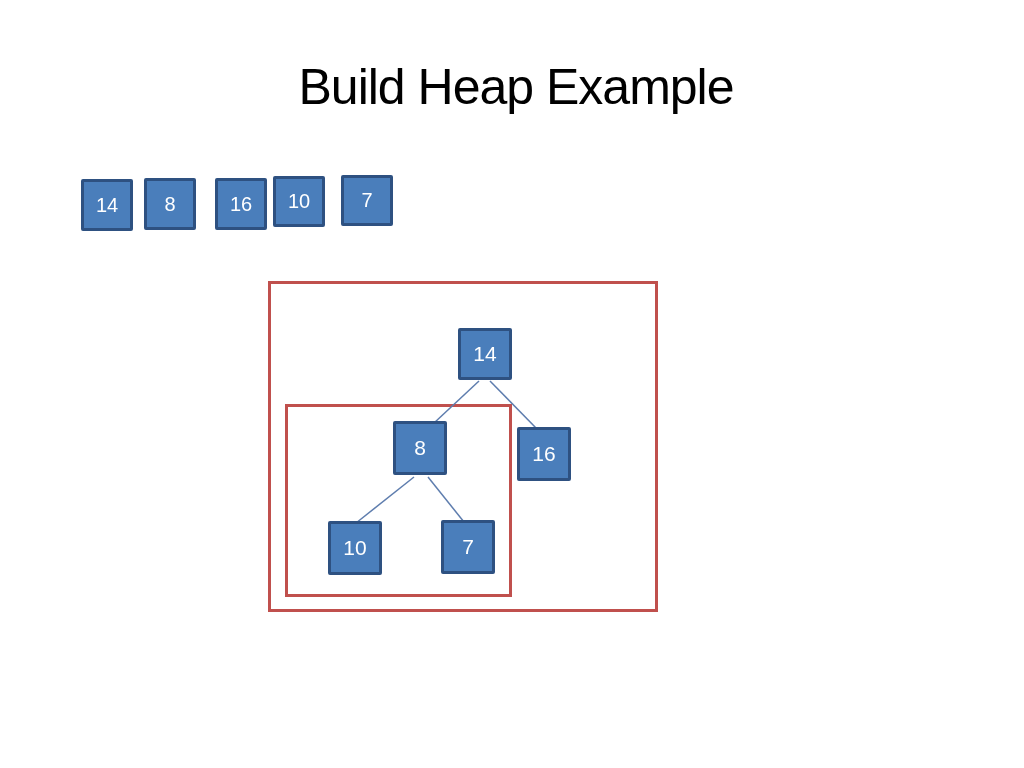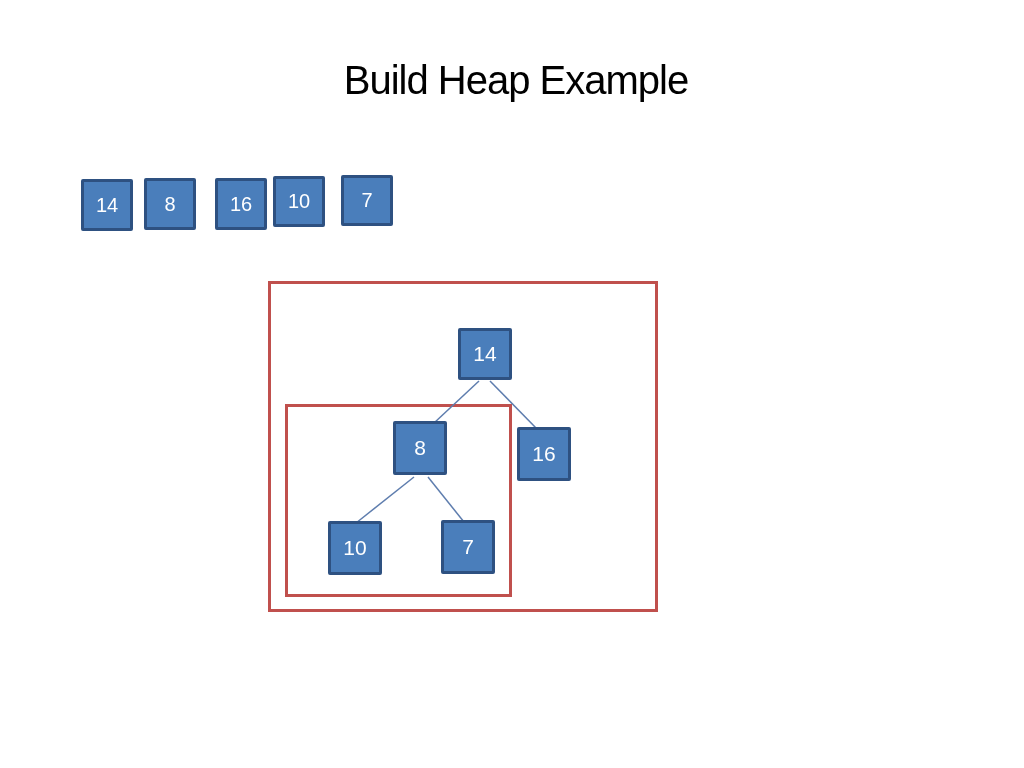--- a/index.html
+++ b/index.html
@@ -20,21 +20,21 @@
   }
   .slide {
     position: relative;
     width: 1024px; height: 768px;
     background: var(--background);
   }
   .slide-title {
     position: absolute;
     left: 8px; right: 0; top: 58px;
     text-align: center;
-    font-size: 40px;
+    font-size: 50px;
     font-weight: 400;
     letter-spacing: -1px;
     color: var(--title-text);
   }
   .cell {
     position: absolute;
     width: 52px; height: 52px;
     background: var(--node-fill);
     border: 3px solid var(--node-border);
     border-radius: 2px;

